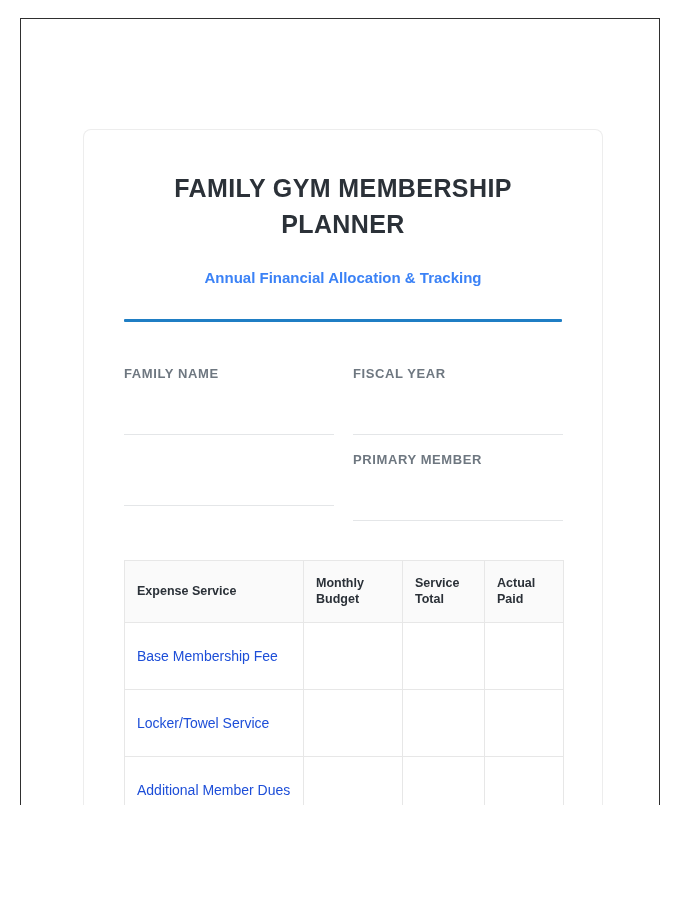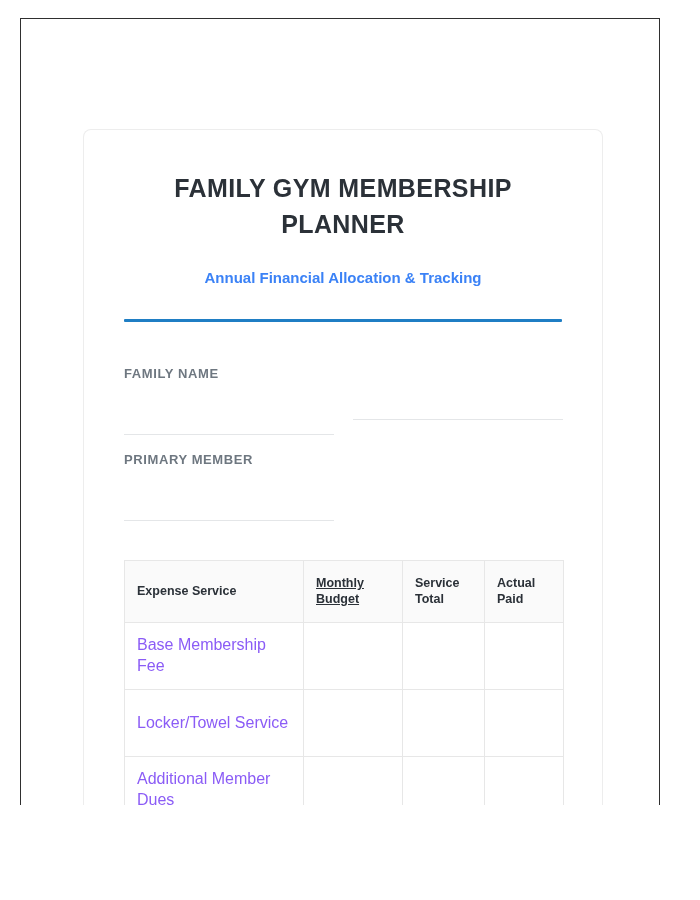--- a/index.html
+++ b/index.html
@@ -131,30 +131,30 @@
     color: #2b3138;
     font-size: 12.5px;
     line-height: 1.25;
     padding: 13px 12px;
     height: 62px;
     box-sizing: border-box;
   }
   .expense-table tbody td {
     height: 67px;
     padding: 10px 12px;
-    color: #8b5cf6;
-    font-size: 16px;
+    color: #1d4ed8;
+    font-size: 14px;
     line-height: 1.3;
     box-sizing: border-box;
   }
   .expense-table tbody td.cell-value {
     padding: 0;
   }
   .col-cat  { width: 179px; }
-  .col-num  { width: 99px; text-decoration: underline; }
+  .col-num  { width: 99px; }
   .col-num2 { width: 82px; }
   .col-num3 { width: 79px; }
 </style>
 </head>
 <body>
 
 <div id="page-frame">
   <div id="doc-card">
     <div class="card-inner">
 
@@ -164,20 +164,24 @@
 
       <div class="accent-rule"></div>
 
       <div class="meta-grid">
 
         <div class="meta-field">
           <label class="meta-label">FAMILY NAME</label>
           <input class="meta-input" type="text" placeholder="" style="">
         </div>
 
+        <div class="meta-field">
+          <label class="meta-label">FISCAL YEAR</label>
+          <input class="meta-input" type="text" placeholder="" style="">
+        </div>
 
         <div class="meta-field">
           <input class="meta-input" type="text" placeholder="" style="">
         </div>
 
         <div class="meta-field">
           <label class="meta-label">PRIMARY MEMBER</label>
           <input class="meta-input" type="text" placeholder="" style="">
         </div>
 

